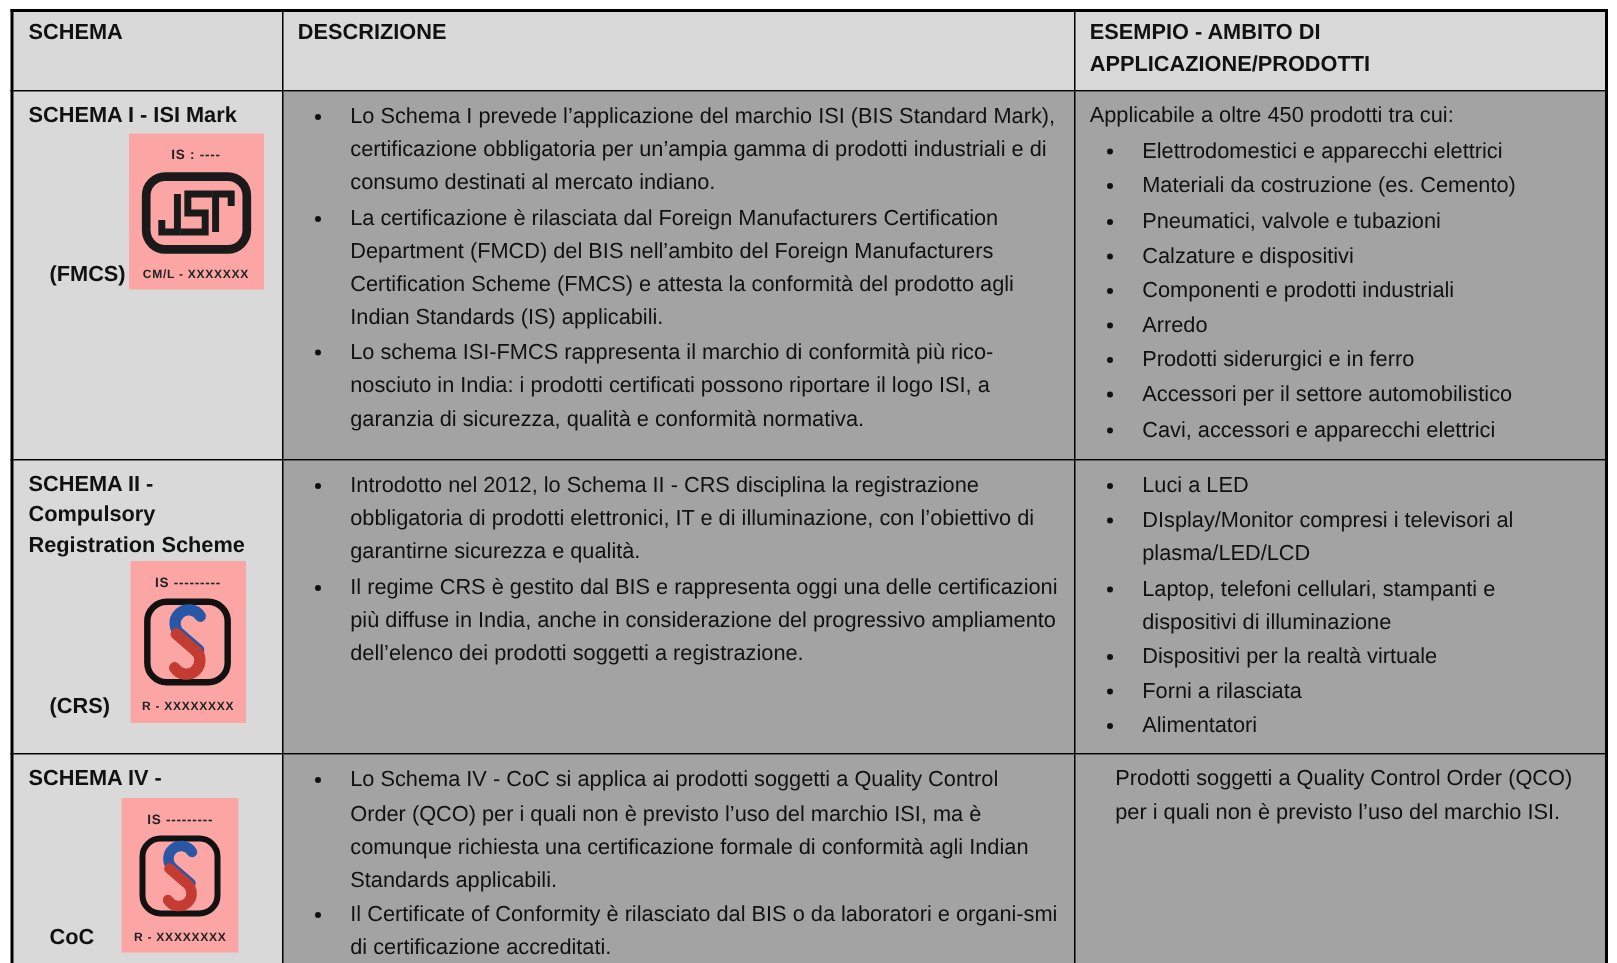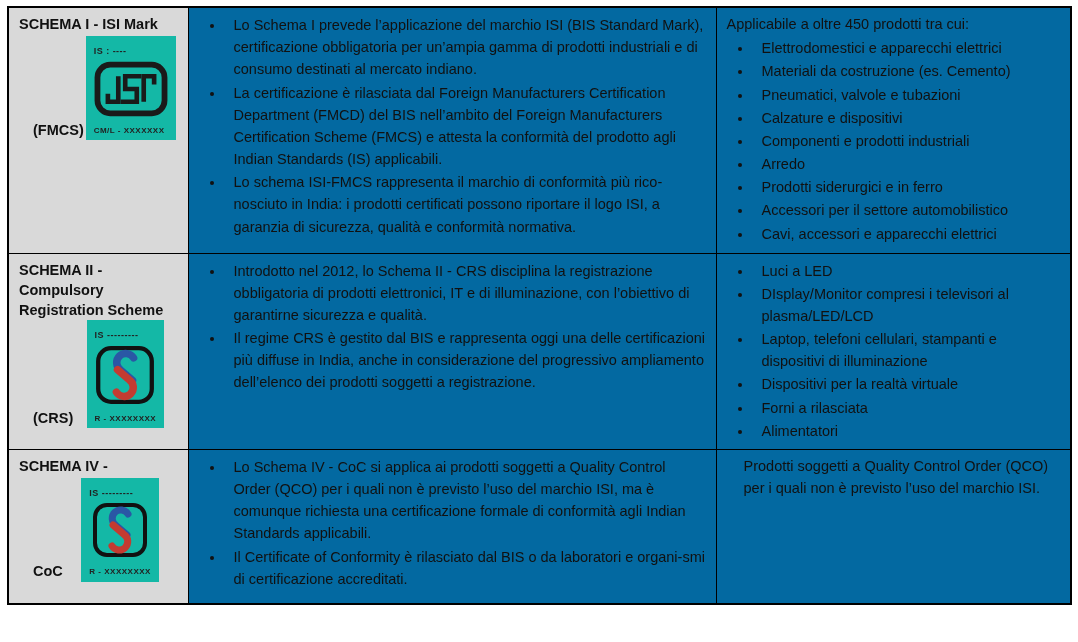--- a/index.html
+++ b/index.html
@@ -3,46 +3,51 @@
 <meta charset="utf-8">
 <style>
   html,body{margin:0;padding:0;background:#fff;}
   body{width:1078px;height:642px;font-family:"Liberation Sans","DejaVu Sans",sans-serif;color:#111;}
   .page{padding:6px 7px;}
   table.schema-table{border-collapse:collapse;width:1063px;table-layout:fixed;border:2px solid #000;}
   td,th{border:1.5px solid #000;vertical-align:top;padding:4px 10px 6px 10px;text-align:left;}
   th{background:#d9d9d9;font-size:14.5px;font-weight:bold;line-height:1.45;}
   col.c1{width:180px;}col.c2{width:528px;}col.c3{width:355px;}
   td.schema-cell{background:#d9d9d9;font-weight:bold;font-size:14.5px;line-height:1.4;padding-top:6px;}
-  td.desc-cell,td.ex-cell{background:#0369a1;font-size:14.5px;line-height:1.53;}
+  td.desc-cell,td.ex-cell{background:#a3a3a3;font-size:14.5px;line-height:1.53;}
   ul.bullets{margin:2px 0 0 0;padding-left:26px;list-style-type:disc;}
   ul.bullets li{padding-left:9px;margin:0 0 1px 0;}
   .intro-line{margin:1px 0 0 0;}
   .plain-par{margin:1px 0 0 17px;}
   .row1{height:246px;}.row2{height:186px;}.row3{height:155px;}
   .hdr{height:40px;}
   .logo-block{display:flex;align-items:flex-end;margin-top:2px;}
   .schema-sub{font-weight:bold;font-size:14.5px;flex:0 0 auto;margin-left:14px;}
-  .logo-patch{background:#14b8a6;padding:3px 8px 2px 8px;margin:0 auto;text-align:left;display:inline-block;}
+  .logo-patch{background:#fca5a5;padding:3px 8px 2px 8px;margin:0 auto;text-align:center;display:inline-block;}
   .logo-top{font-size:9px;font-weight:bold;color:#222;letter-spacing:0.5px;line-height:1.1;}
   .logo-bottom{font-size:8px;font-weight:bold;color:#222;letter-spacing:0.5px;line-height:1.2;}
   .logo-svg{display:block;margin:1px auto;}
   .r2-logo{margin-top:0px;}
 </style>
 </head>
 <body>
 
 <div class="page">
 <table class="schema-table">
   <colgroup>
         <col class="c1">
         <col class="c2">
         <col class="c3">
       </colgroup>
   <tbody>
+        <tr class="hdr">
+    <th>SCHEMA</th>
+    <th>DESCRIZIONE</th>
+    <th>ESEMPIO - AMBITO DI APPLICAZIONE/PRODOTTI</th>
+  </tr>
 
   <tr class="row1">
     <td class="schema-cell">
       <div>SCHEMA I - ISI Mark</div>
       <div class="logo-block">
         <span class="schema-sub">(FMCS)</span>
         <span class="logo-patch">
           <span class="logo-top">IS : ----</span>
           <svg class="logo-svg" width="74" height="56" viewBox="0 0 64 48">
             <rect x="3" y="3" width="58" height="42" rx="11" fill="none" stroke="#1a1a1a" stroke-width="5"></rect>

